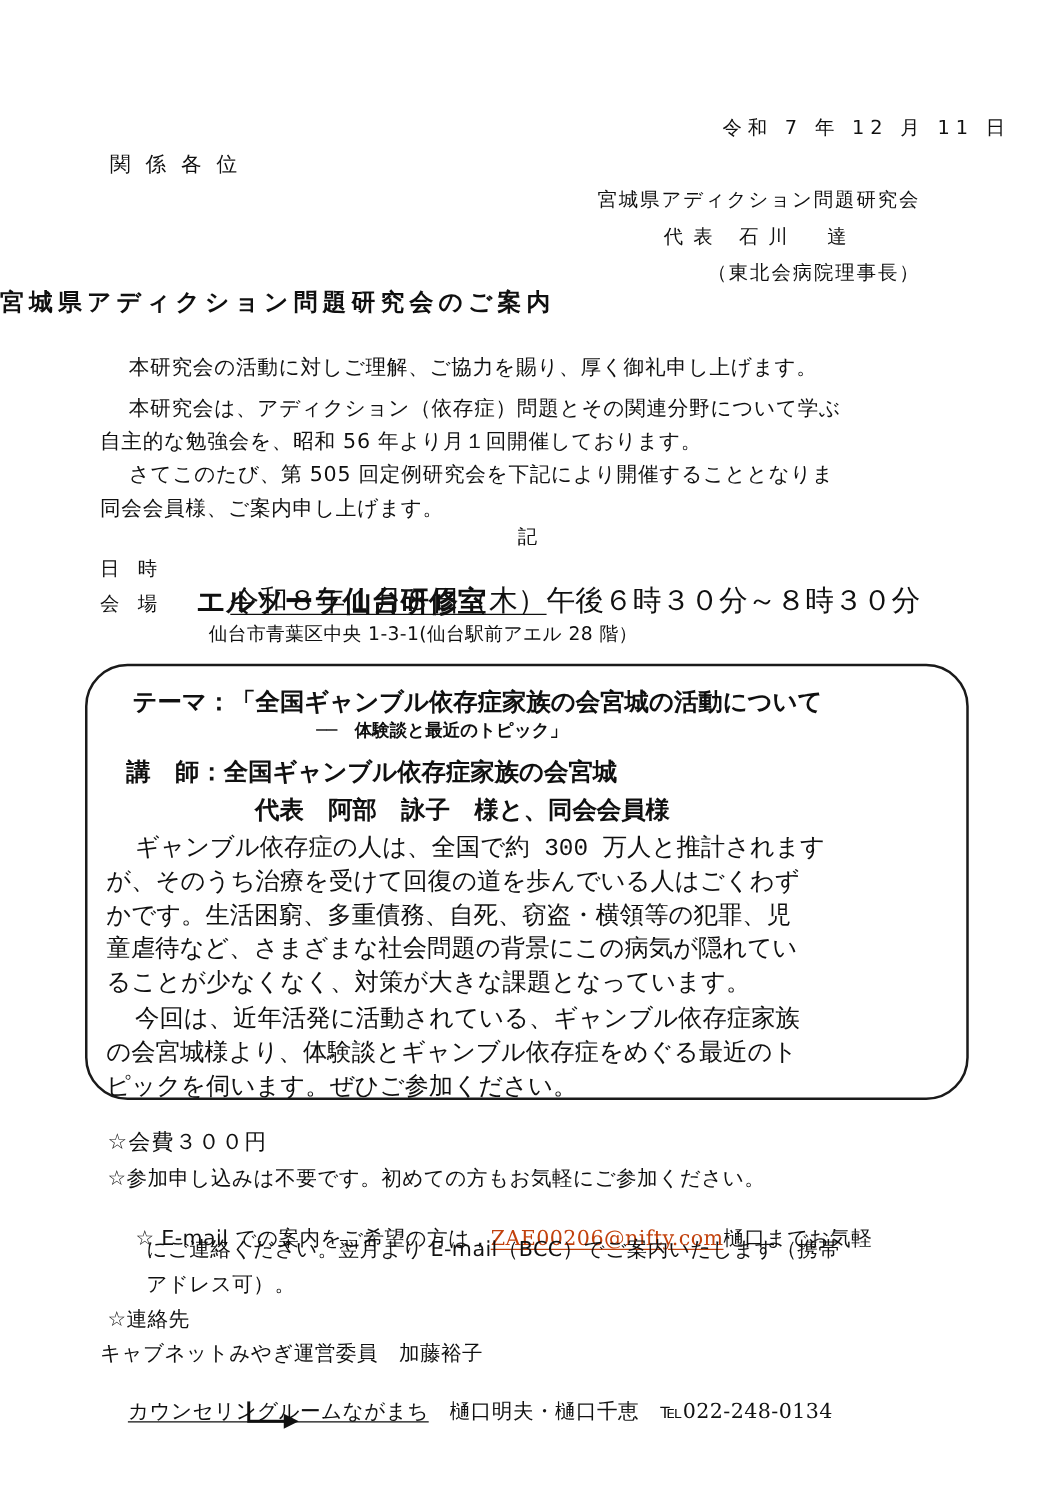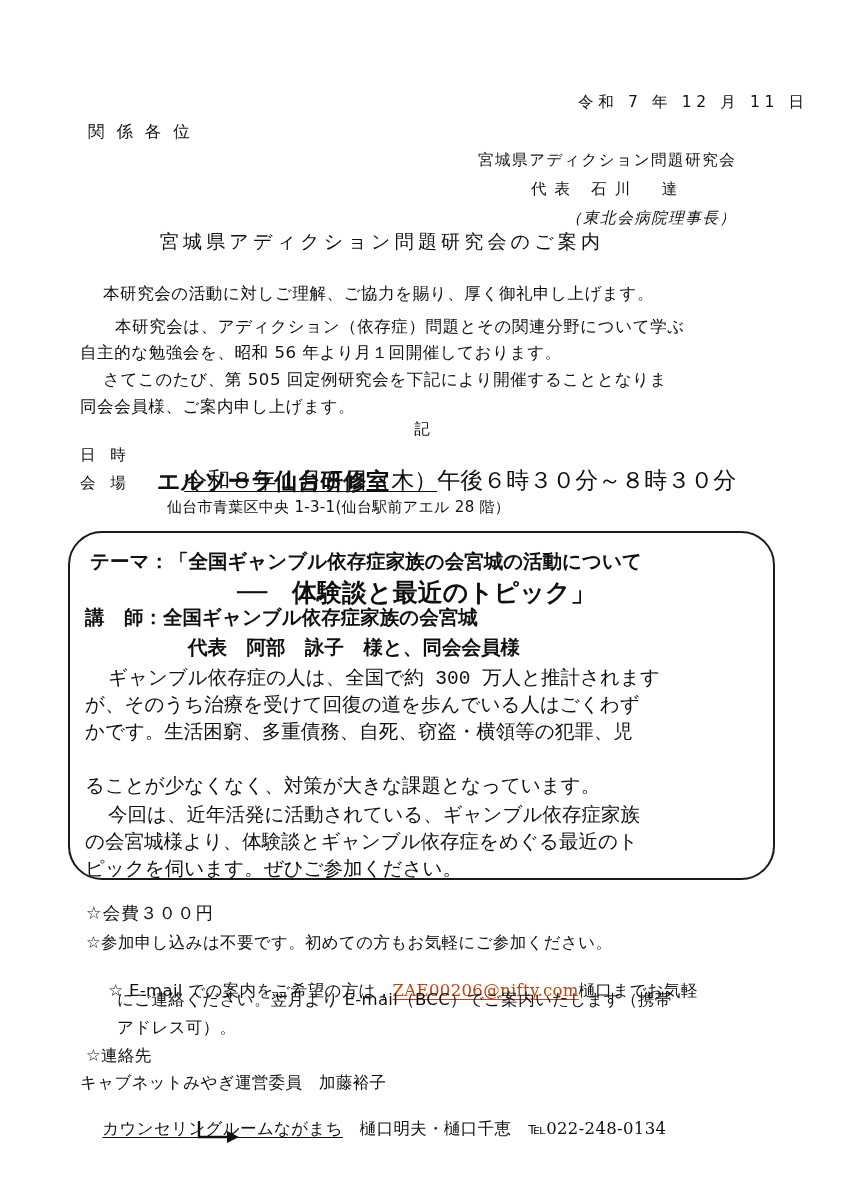--- a/index.html
+++ b/index.html
@@ -34,39 +34,38 @@
     text-decoration-thickness: 1px;
     font-family: "DejaVu Serif", "Liberation Serif", serif;
   }
   .serif { font-family: "DejaVu Serif", "Liberation Serif", serif; }
 
   
   #doc-date      { left: 578px; top: 92px;  font-size: 15.5px; letter-spacing: 0.30em; }
   #addressee     { left: 88px;  top: 121px; font-size: 16.5px; letter-spacing: 0.72em; }
   #org-name      { left: 465px; top: 150px; font-size: 15.5px; letter-spacing: 0.10em; margin-left: 13px; }
   #org-rep       { left: 531px; top: 179px; font-size: 15.5px; letter-spacing: 0.52em; }
-  #org-affil     { left: 566px; top: 208px; font-size: 15.5px; letter-spacing: 0.10em; font-style: italic; }
+  #org-affil     { left: 566px; top: 208px; font-size: 15.5px; letter-spacing: 0.10em; }
 
   #doc-title {
     left: 0; top: 229px; width: 764px;
-    text-align: center;
     font-size: 19px;
-    font-weight: 400;
+    font-weight: 700;
     letter-spacing: 0.22em;
     white-space: pre;
   }
 
   
   .intro-line {
     font-size: 16.5px;
     letter-spacing: 0.035em;
     left: 80px;
   }
   #intro-l1 { top: 283px; left: 103px; }
-  #intro-l2 { top: 316px; left: 103px; margin-left: 12px; }
+  #intro-l2 { top: 316px; left: 103px; }
   #intro-l3 { top: 342px; left: 80px; }
   #intro-l4 { top: 369px; left: 103px; }
   #intro-l5 { top: 396px; left: 80px; }
 
   #ki-mark {
     left: 0; top: 419px; width: 844px;
     text-align: center;
     font-size: 15.5px;
     white-space: pre;
   }
@@ -82,23 +81,23 @@
   #theme-box {
     position: absolute;
     left: 68px;
     top: 531px;
     width: 707px;
     height: 349px;
     border: 2px solid #1a1a1a;
     border-radius: 34px;
     box-sizing: border-box;
   }
-  .box-line { position: absolute; white-space: pre; }
+  .box-line { position: absolute; white-space: pre; margin-left: 16px; }
   #theme-l1  { left: 90px;  top: 548px; font-size: 19.5px; font-weight: 700; letter-spacing: 0.0em; }
-  #theme-l2  { left: 237px; top: 576px; font-size: 25px; font-weight: 700; letter-spacing: 0.0em; }
+  #theme-l2  { left: 237px; top: 576px; font-size: 14px; font-weight: 700; letter-spacing: 0.0em; }
   #lect-l1   { left: 85px;  top: 604px; font-size: 19.5px; font-weight: 700; letter-spacing: 0.0em; }
   #lect-l2   { left: 188px; top: 634px; font-size: 19.5px; font-weight: 700; letter-spacing: 0.0em; }
 
   .box-body {
     font-size: 19.5px;
     letter-spacing: 0.0em;
     left: 85px;
     font-family: Liberation Mono, monospace;
   }
   #body-l1 { top: 664px; left: 108px; }
@@ -182,20 +181,21 @@
   <div id="theme-box"></div>
 
   <div class="box-line" id="theme-l1">テーマ：「全国ギャンブル依存症家族の会宮城の活動について</div>
   <div class="box-line" id="theme-l2">──　体験談と最近のトピック」</div>
   <div class="box-line" id="lect-l1">講　師：全国ギャンブル依存症家族の会宮城</div>
   <div class="box-line" id="lect-l2">代表　阿部　詠子　様と、同会会員様</div>
 
   <div class="abs box-body" id="body-l1">ギャンブル依存症の人は、全国で約 300 万人と推計されます</div>
   <div class="abs box-body" id="body-l2">が、そのうち治療を受けて回復の道を歩んでいる人はごくわず</div>
   <div class="abs box-body" id="body-l3">かです。生活困窮、多重債務、自死、窃盗・横領等の犯罪、児</div>
+  <div class="abs box-body" id="body-l4">童虐待など、さまざまな社会問題の背景にこの病気が隠れてい</div>
   <div class="abs box-body" id="body-l5">ることが少なくなく、対策が大きな課題となっています。</div>
   <div class="abs box-body" id="body-l6">今回は、近年活発に活動されている、ギャンブル依存症家族</div>
   <div class="abs box-body" id="body-l7">の会宮城様より、体験談とギャンブル依存症をめぐる最近のト</div>
   <div class="abs box-body" id="body-l8">ピックを伺います。ぜひご参加ください。</div>
 
   <div class="abs note" id="note-fee">☆会費３００円</div>
 
   <div class="abs note" id="note-apply">☆参加申し込みは不要です。初めての方もお気軽にご参加ください。</div>
 
   <div class="abs note" id="note-email">

